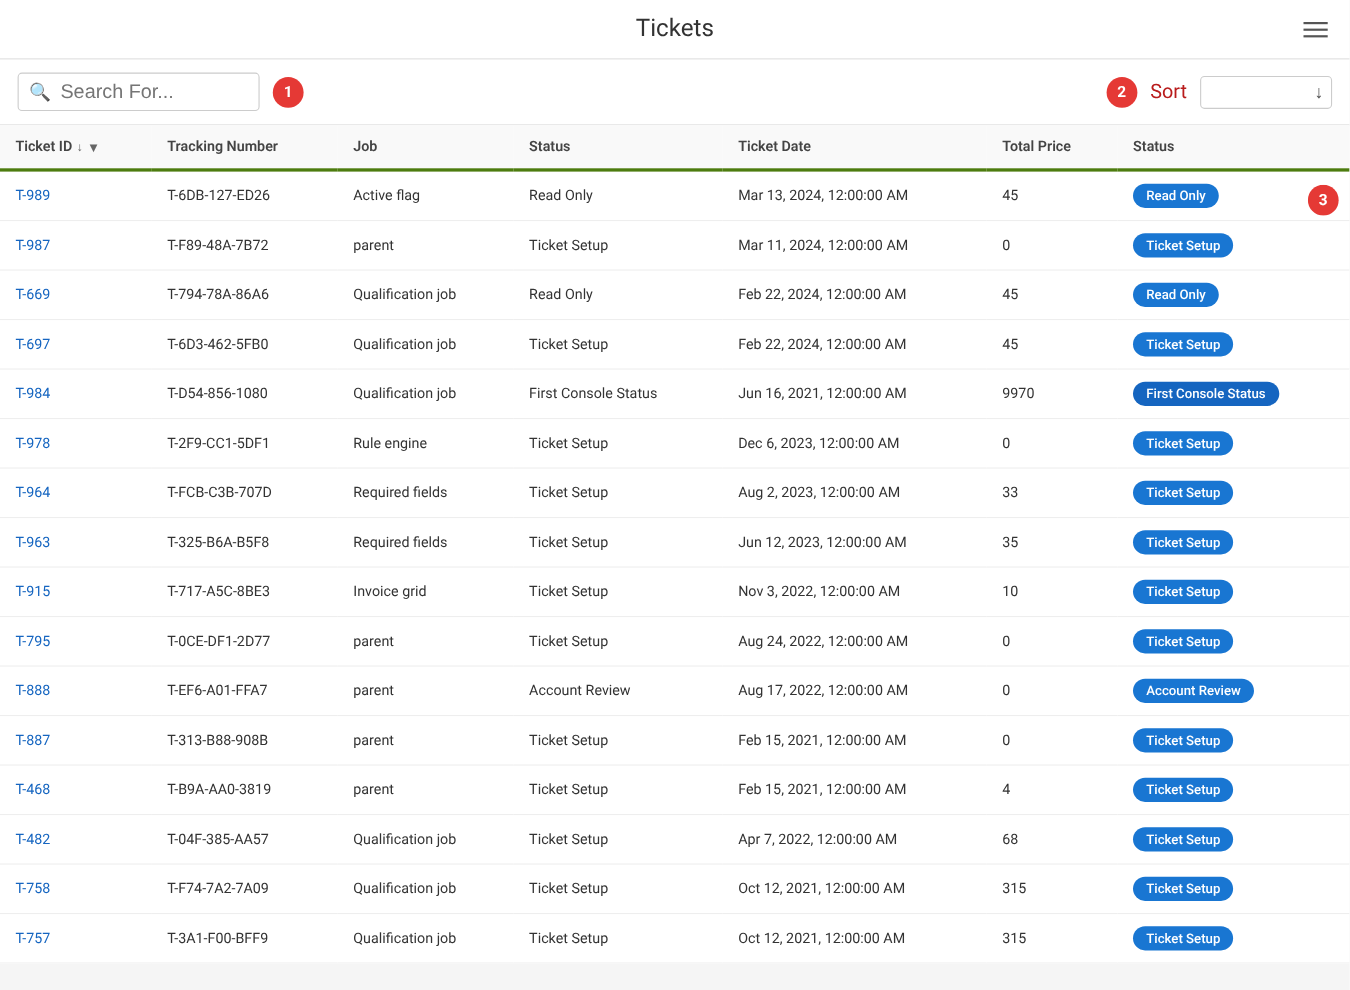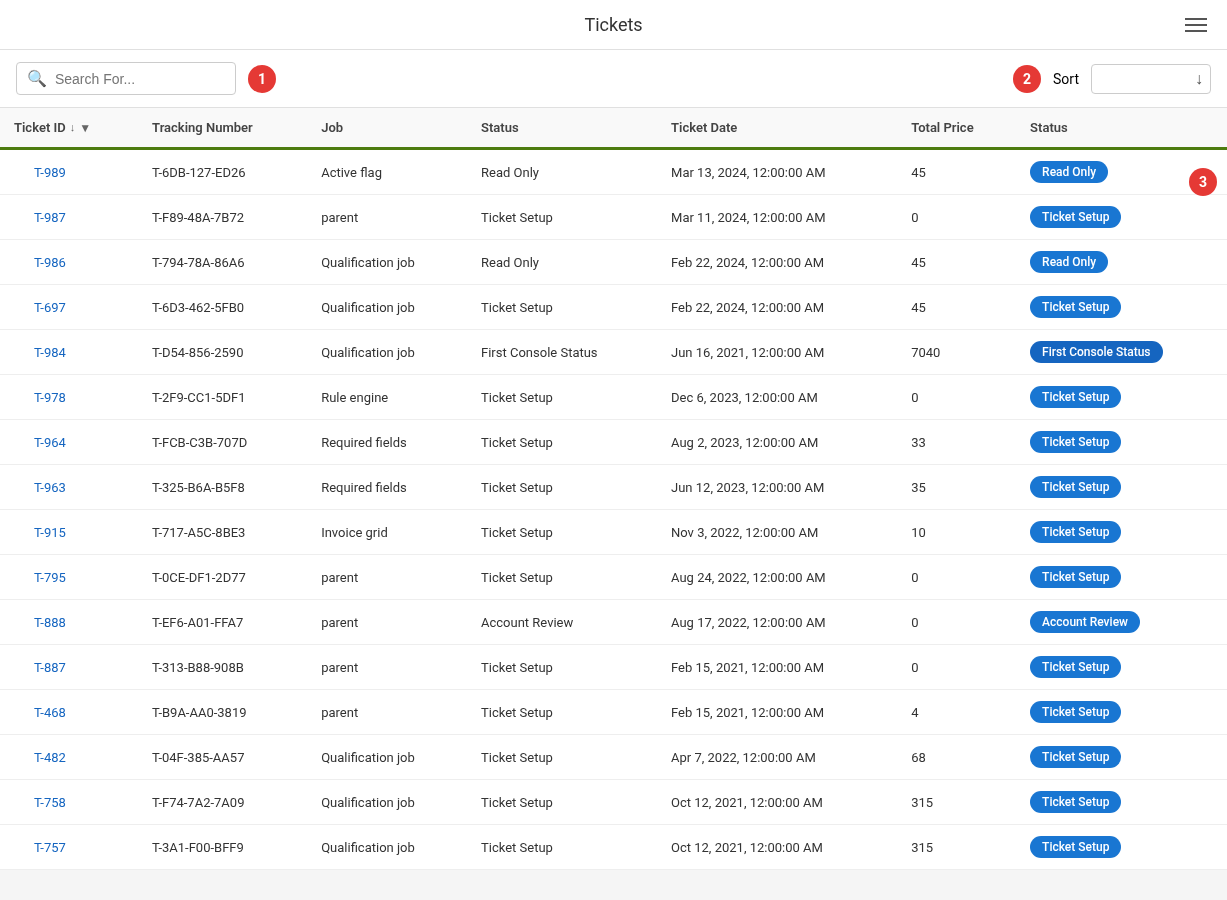--- a/index.html
+++ b/index.html
@@ -12,21 +12,21 @@
     .header {
       background: #fff;
       display: flex;
       align-items: center;
       justify-content: center;
       padding: 14px 20px;
       border-bottom: 1px solid #e0e0e0;
       position: relative;
     }
     .header-title {
-      font-size: 18px;
+      font-size: 22px;
       font-weight: 400;
       color: #333;
     }
     .menu-icon {
       position: absolute;
       right: 20px;
       top: 50%;
       transform: translateY(-50%);
       cursor: pointer;
       display: flex;
@@ -58,21 +58,21 @@
       width: 220px;
     }
     .search-icon {
       color: #999;
       margin-right: 8px;
       font-size: 16px;
     }
     .search-input {
       border: none;
       outline: none;
-      font-size: 14px;
+      font-size: 18px;
       color: #8b5cf6;
       width: 100%;
       background: transparent;
     }
     .badge-1 {
       background: #e53935;
       color: #fff;
       border-radius: 50%;
       width: 28px;
       height: 28px;
@@ -91,22 +91,22 @@
       width: 28px;
       height: 28px;
       display: flex;
       align-items: center;
       justify-content: center;
       font-weight: bold;
       font-size: 14px;
       cursor: pointer;
     }
     .sort-label {
-      font-size: 14px;
-      color: #000000;
+      font-size: 18px;
+      color: #b91c1c;
     }
     .sort-select {
       border: 1px solid #ccc;
       border-radius: 4px;
       padding: 6px 30px 6px 10px;
       font-size: 14px;
       background: #fff;
       appearance: none;
       -webkit-appearance: none;
       min-width: 120px;
@@ -157,21 +157,20 @@
     tbody td {
       padding: 11px 14px;
       font-size: 13px;
       color: #333;
       white-space: nowrap;
     }
     .ticket-id-link {
       color: #1565c0;
       text-decoration: none;
       cursor: pointer;
-      margin-left: 20px;
     }
     .status-badge {
       display: inline-block;
       padding: 4px 12px;
       border-radius: 16px;
       font-size: 12px;
       font-weight: 500;
       color: #fff;
       white-space: nowrap;
     }
@@ -266,21 +265,21 @@
       <td>parent</td>
       <td>Ticket Setup</td>
       <td>Mar 11, 2024, 12:00:00 AM</td>
       <td>0</td>
       <td>
         <span class="status-badge badge-ticket-setup">Ticket Setup</span>
       </td>
     </tr>
         <tr>
       <td>
-        <a class="ticket-id-link">T-986</a>
+        <a class="ticket-id-link">T-669</a>
       </td>
       <td>T-794-78A-86A6</td>
       <td>Qualification job</td>
       <td>Read Only</td>
       <td>Feb 22, 2024, 12:00:00 AM</td>
       <td>45</td>
       <td>
         <span class="status-badge badge-read-only">Read Only</span>
       </td>
     </tr>
@@ -294,25 +293,25 @@
       <td>Feb 22, 2024, 12:00:00 AM</td>
       <td>45</td>
       <td>
         <span class="status-badge badge-ticket-setup">Ticket Setup</span>
       </td>
     </tr>
         <tr>
       <td>
         <a class="ticket-id-link">T-984</a>
       </td>
-      <td>T-D54-856-2590</td>
+      <td>T-D54-856-1080</td>
       <td>Qualification job</td>
       <td>First Console Status</td>
       <td>Jun 16, 2021, 12:00:00 AM</td>
-      <td>7040</td>
+      <td>9970</td>
       <td>
         <span class="status-badge badge-first-console">First Console Status</span>
       </td>
     </tr>
         <tr>
       <td>
         <a class="ticket-id-link">T-978</a>
       </td>
       <td>T-2F9-CC1-5DF1</td>
       <td>Rule engine</td>

